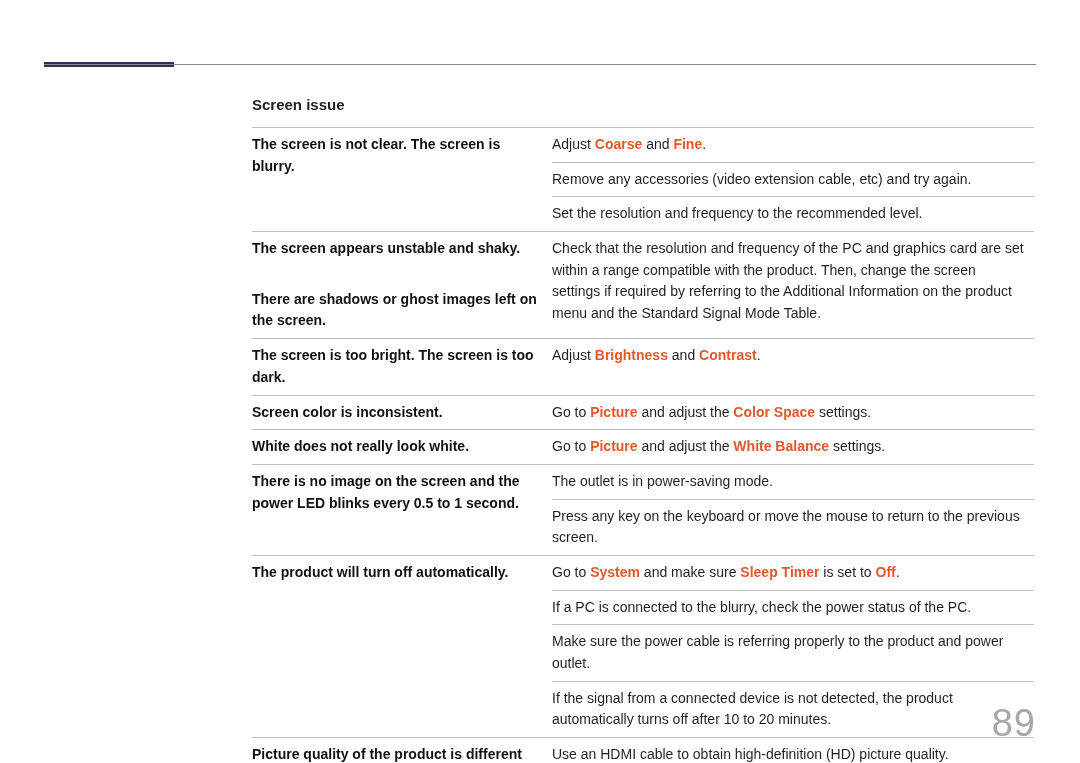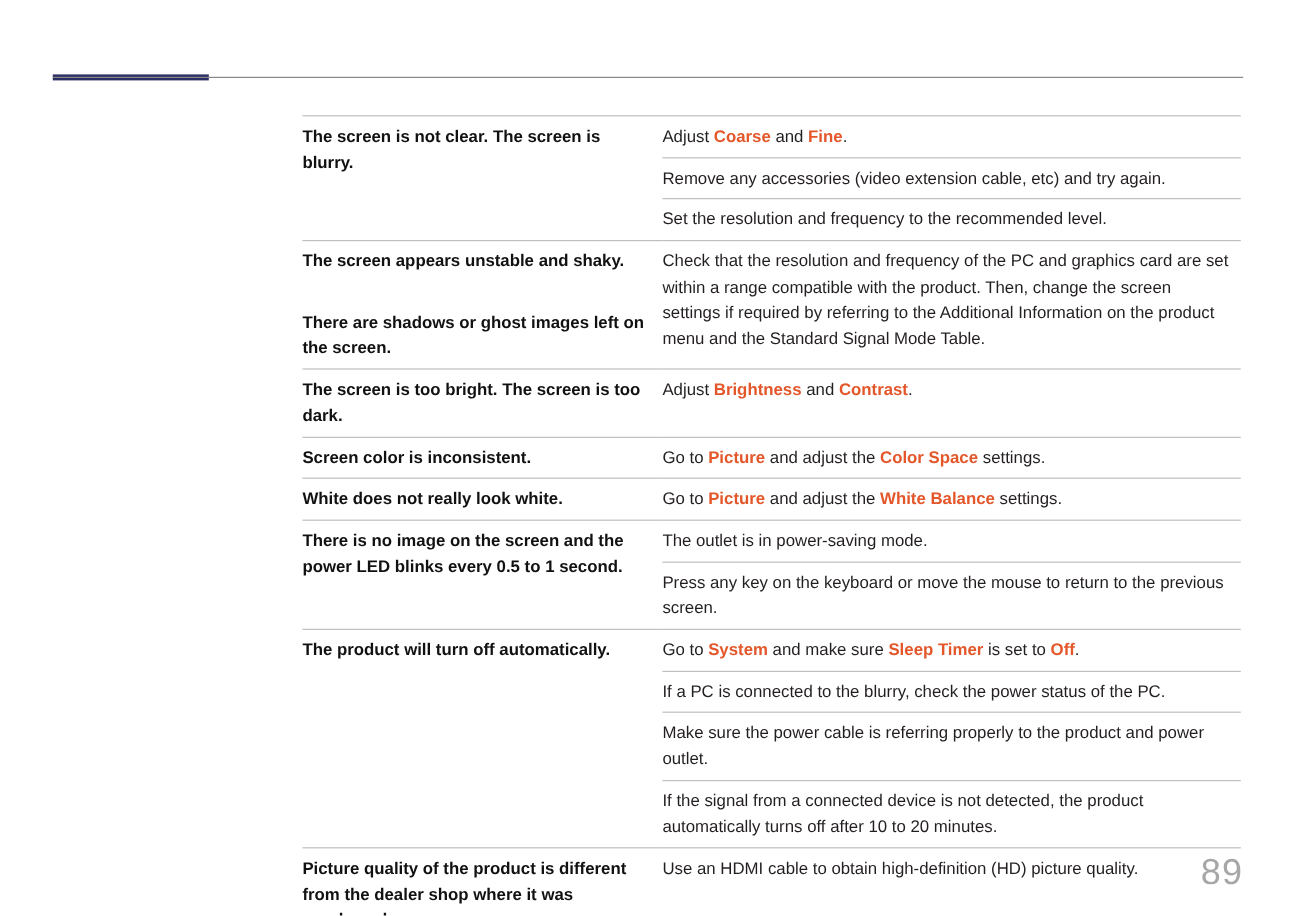--- a/index.html
+++ b/index.html
@@ -56,33 +56,34 @@
   }
   .tbl td.solution {
     border-top: 1px solid #bfbfbf;
   }
   .tbl tr.sep-bottom td { border-bottom: 2px solid #1d4ed8; }
   .accent { color: #e3572b; font-weight: 600; margin-top: 40px; }
   .page-num {
     position: absolute;
     bottom: 18px;
     right: 44px;
-    font-size: 30px;
+    font-size: 38px;
     color: #a7a7a7;
     font-weight: 300;
     letter-spacing: 1px;
   }
 </style>
 </head>
 <body>
 
 <div class="top-bar"></div>
 <div class="top-line"></div>
 
 <div class="content">
+  <div class="section-title">Screen issue</div>
   <table class="tbl">
     <tbody id="tbody">
         <tr>
           <td class="problem" rowspan="3">The screen is not clear. The screen is blurry.</td>
           <td class="solution">Adjust <span class="accent">Coarse</span> and <span class="accent">Fine</span>.</td>
         </tr>
         <tr>
           <td class="solution">Remove any accessories (video extension cable, etc) and try again.</td>
         </tr>
         <tr>

